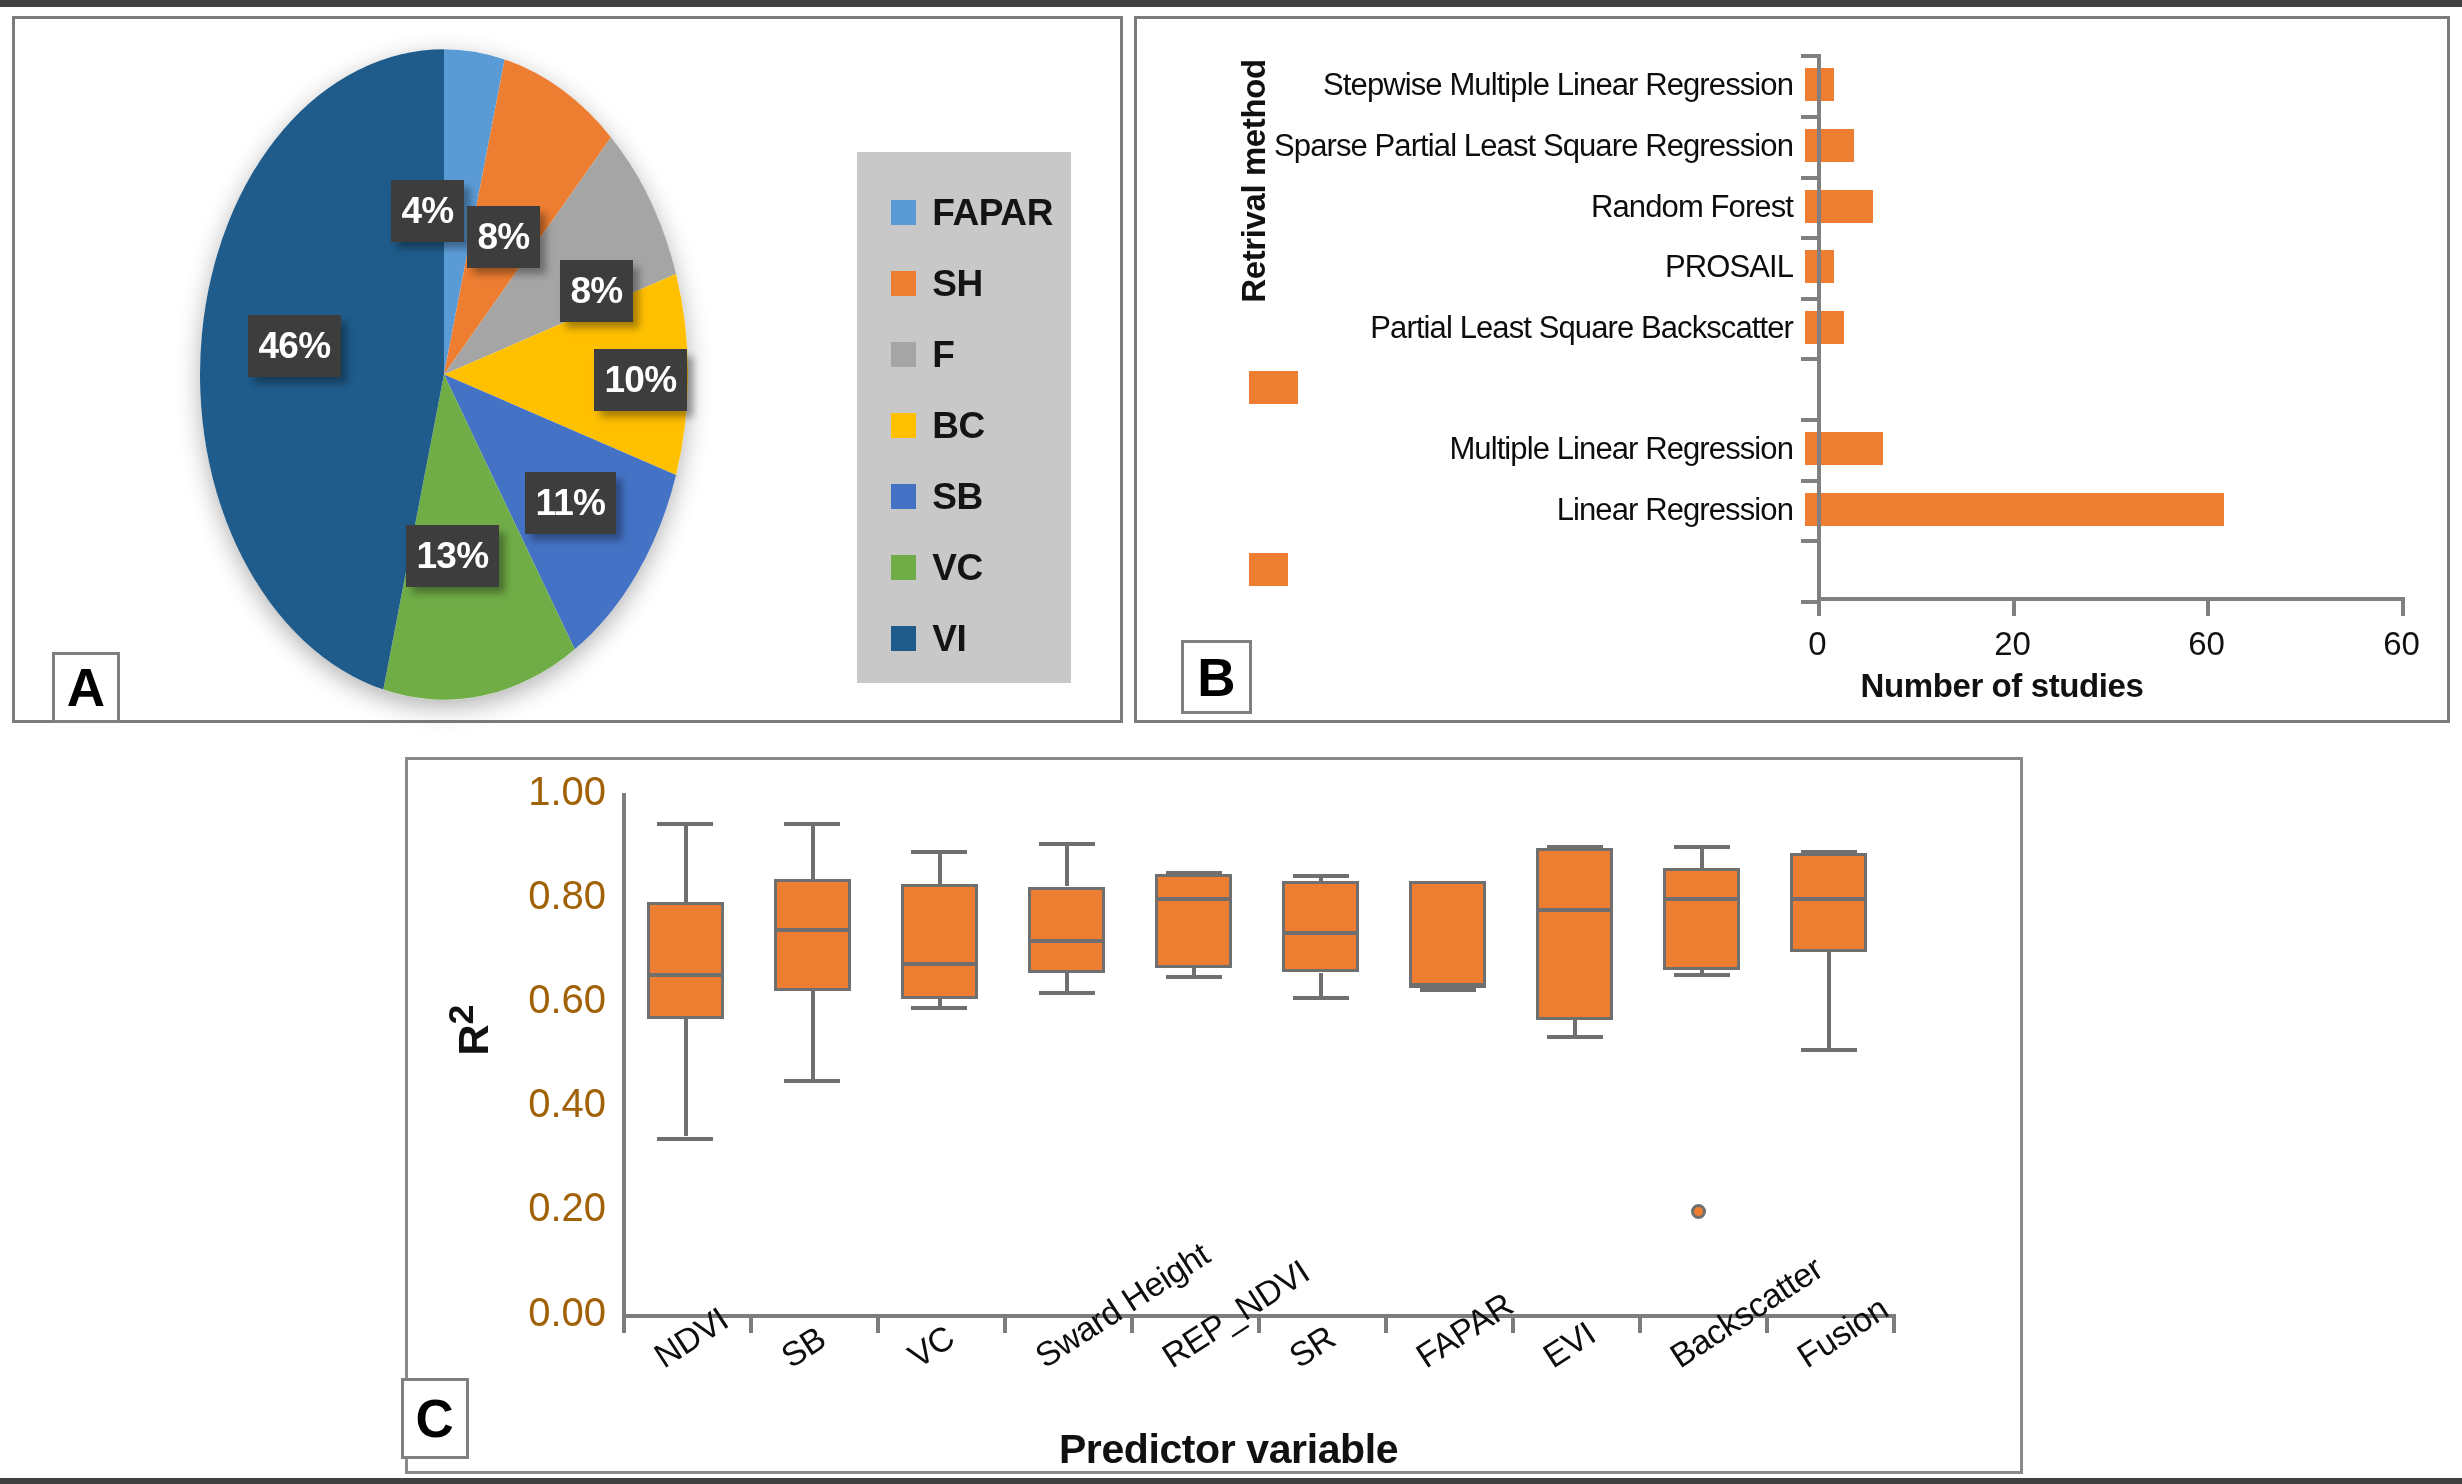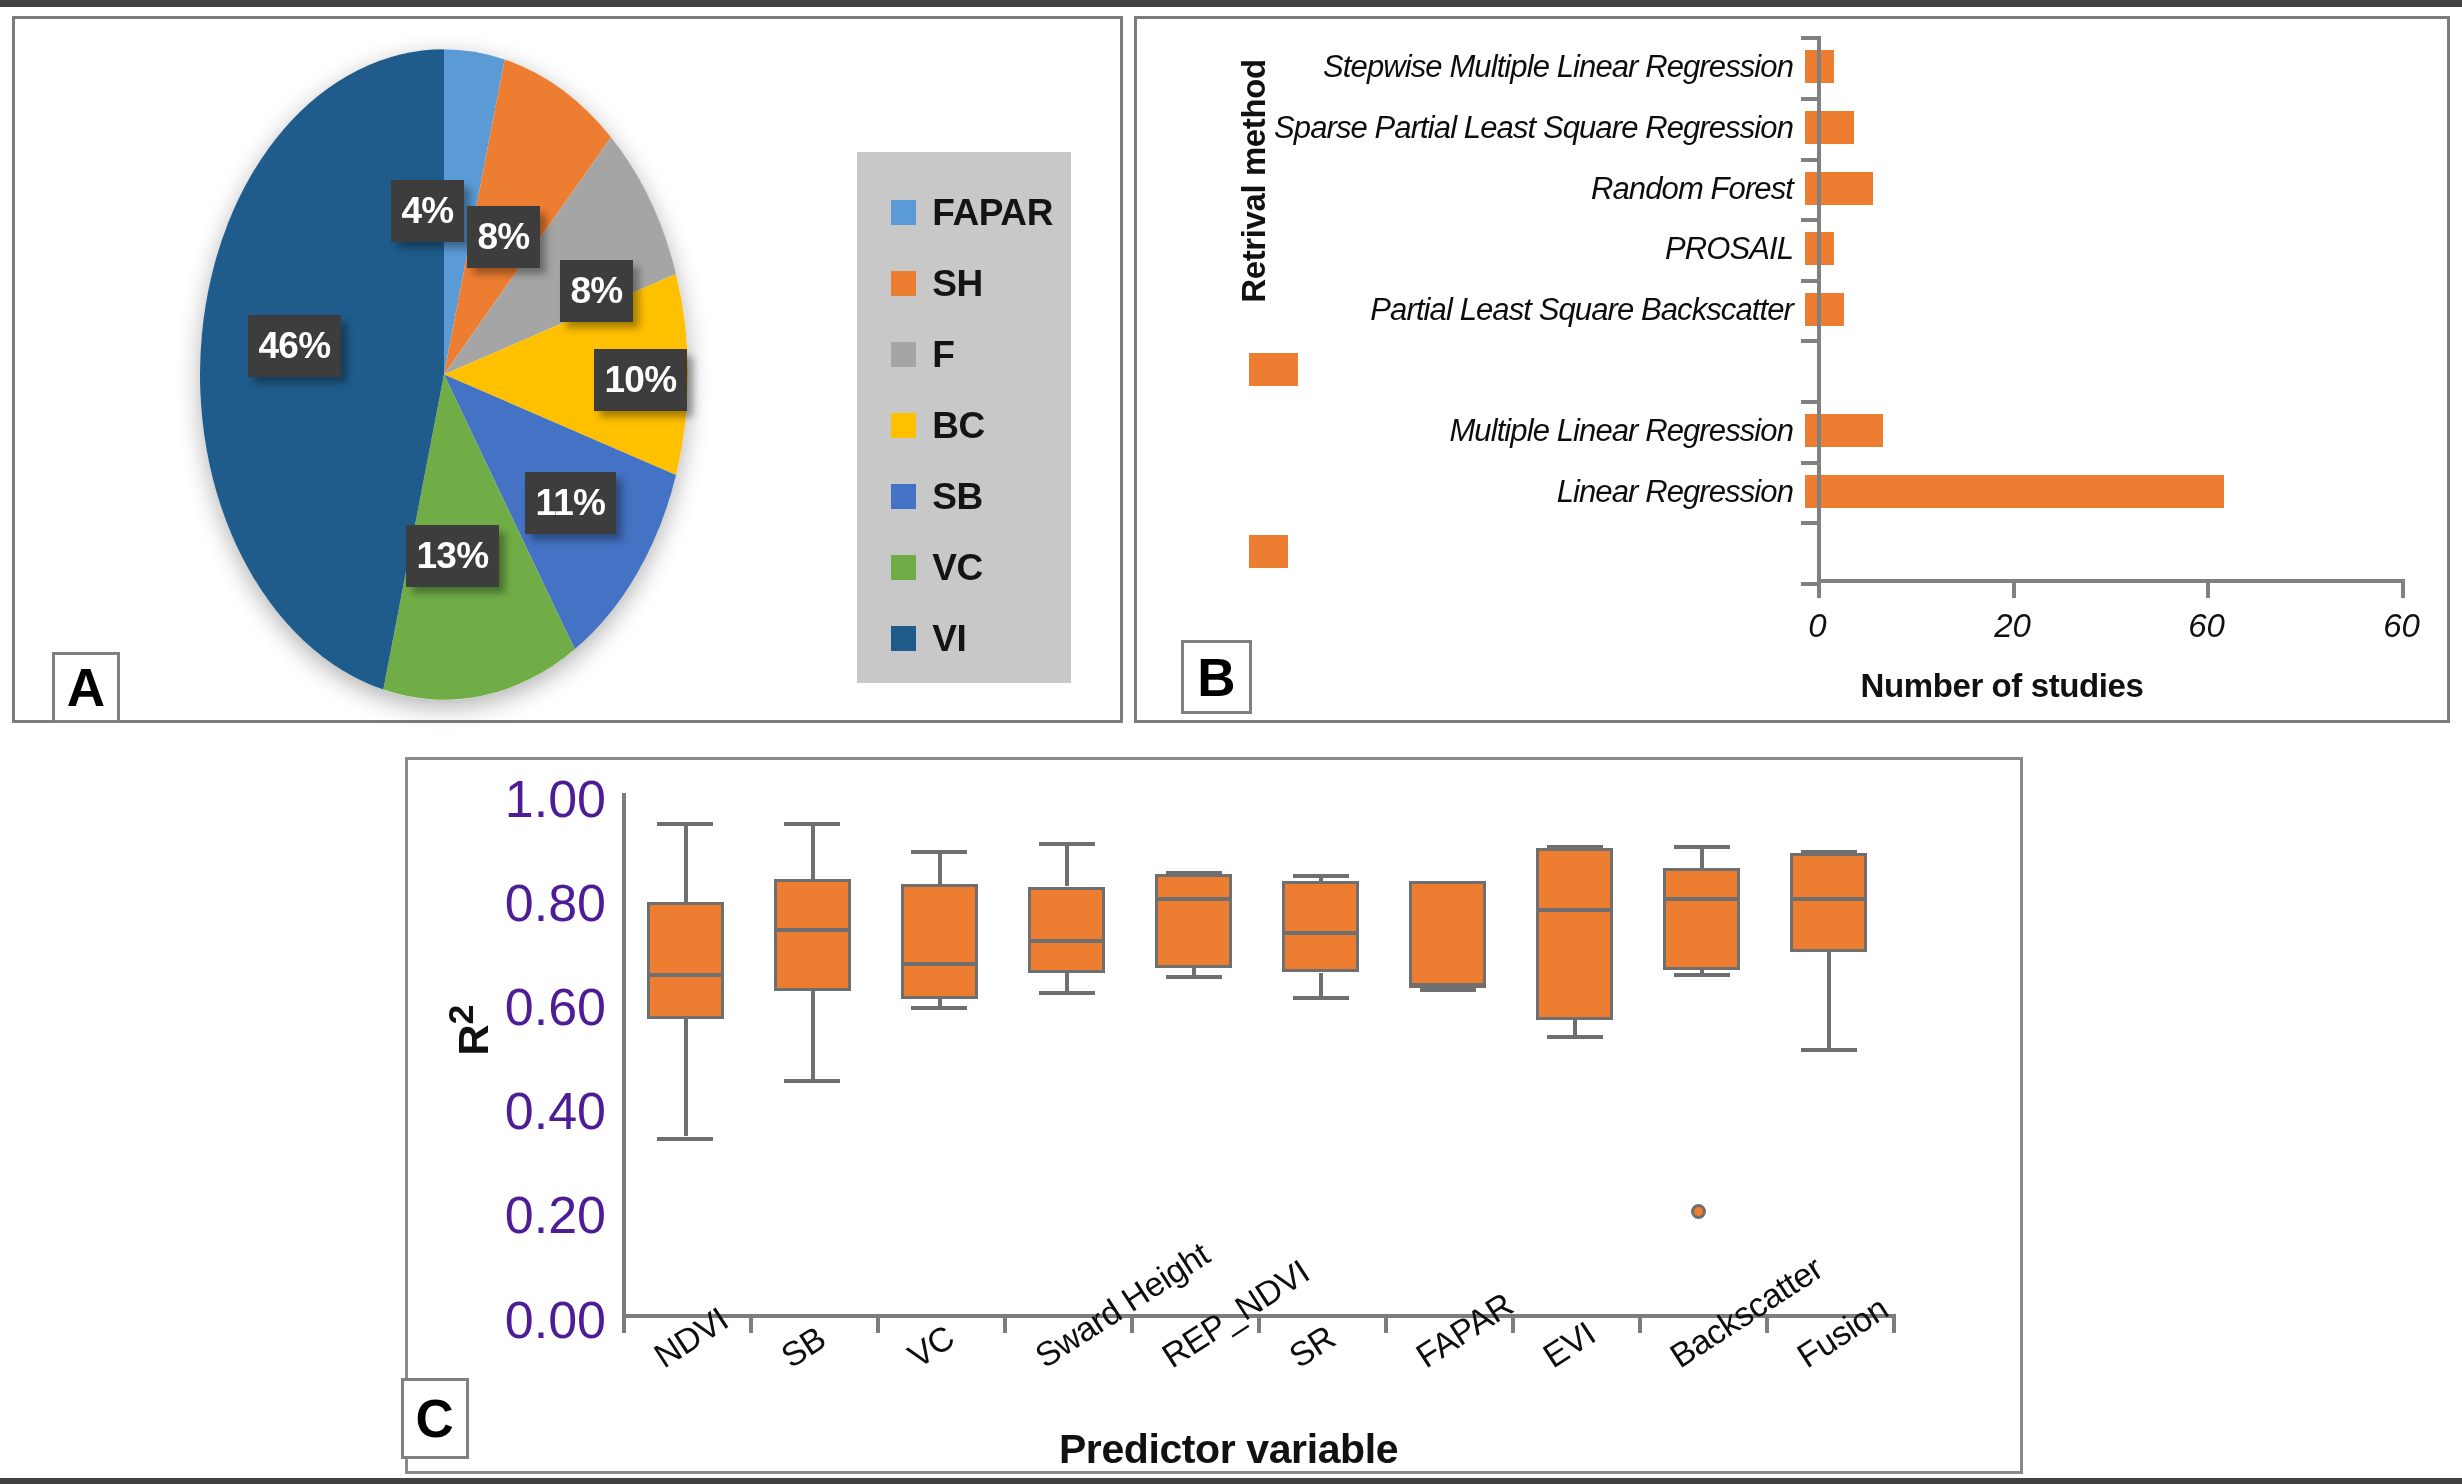--- a/index.html
+++ b/index.html
@@ -88,21 +88,21 @@
   }
   #b-ylabel{
     position:absolute; left:-43px; top:140px;
     width:325px; height:44px;
     transform:rotate(-90deg);
     text-align:center;
     font-size:33px; font-weight:bold; color:#111;
     letter-spacing:-0.4px;
   }
   #b-plot{
-    position:absolute; left:112px; top:4px; width:1154px; height:569px;font-style:italic;
+    position:absolute; left:112px; top:22px; width:1154px; height:569px;
   }
   .b-row{
     position:absolute; left:0; height:61px; width:100%;
     display:flex; align-items:center;
   }
   .b-cat{
     width:556px; text-align:right; padding-right:12px;
     font-size:31px; color:#0d0d0d; letter-spacing:-0.9px;
     white-space:nowrap;
   }
@@ -155,21 +155,21 @@
     position:absolute; left:214px; top:33px; width:1272px; height:525px;
   }
   #c-yaxis{
     position:absolute; left:0; top:0; width:4.4px; height:525px; background:#7d7d7d;
   }
   #c-xaxis{
     position:absolute; left:0; top:521px; width:1270px; height:4.4px; background:#7d7d7d;
   }
   .c-ytlabel{
     position:absolute; left:-164px; width:148px; text-align:right;
-    font-size:52px; color:#4c1d95; margin-top:-24px;
+    font-size:40px; color:#a16207; margin-top:-24px;
   }
   .c-xtick{
     position:absolute; top:521px; width:3.7px; height:19px; background:#7d7d7d;
   }
   .c-xlabel{
     position:absolute; top:550px;
     font-size:34px; color:#0d0d0d; white-space:nowrap;
     transform:rotate(-33deg); transform-origin:left top;
     letter-spacing:-0.4px;
   }

